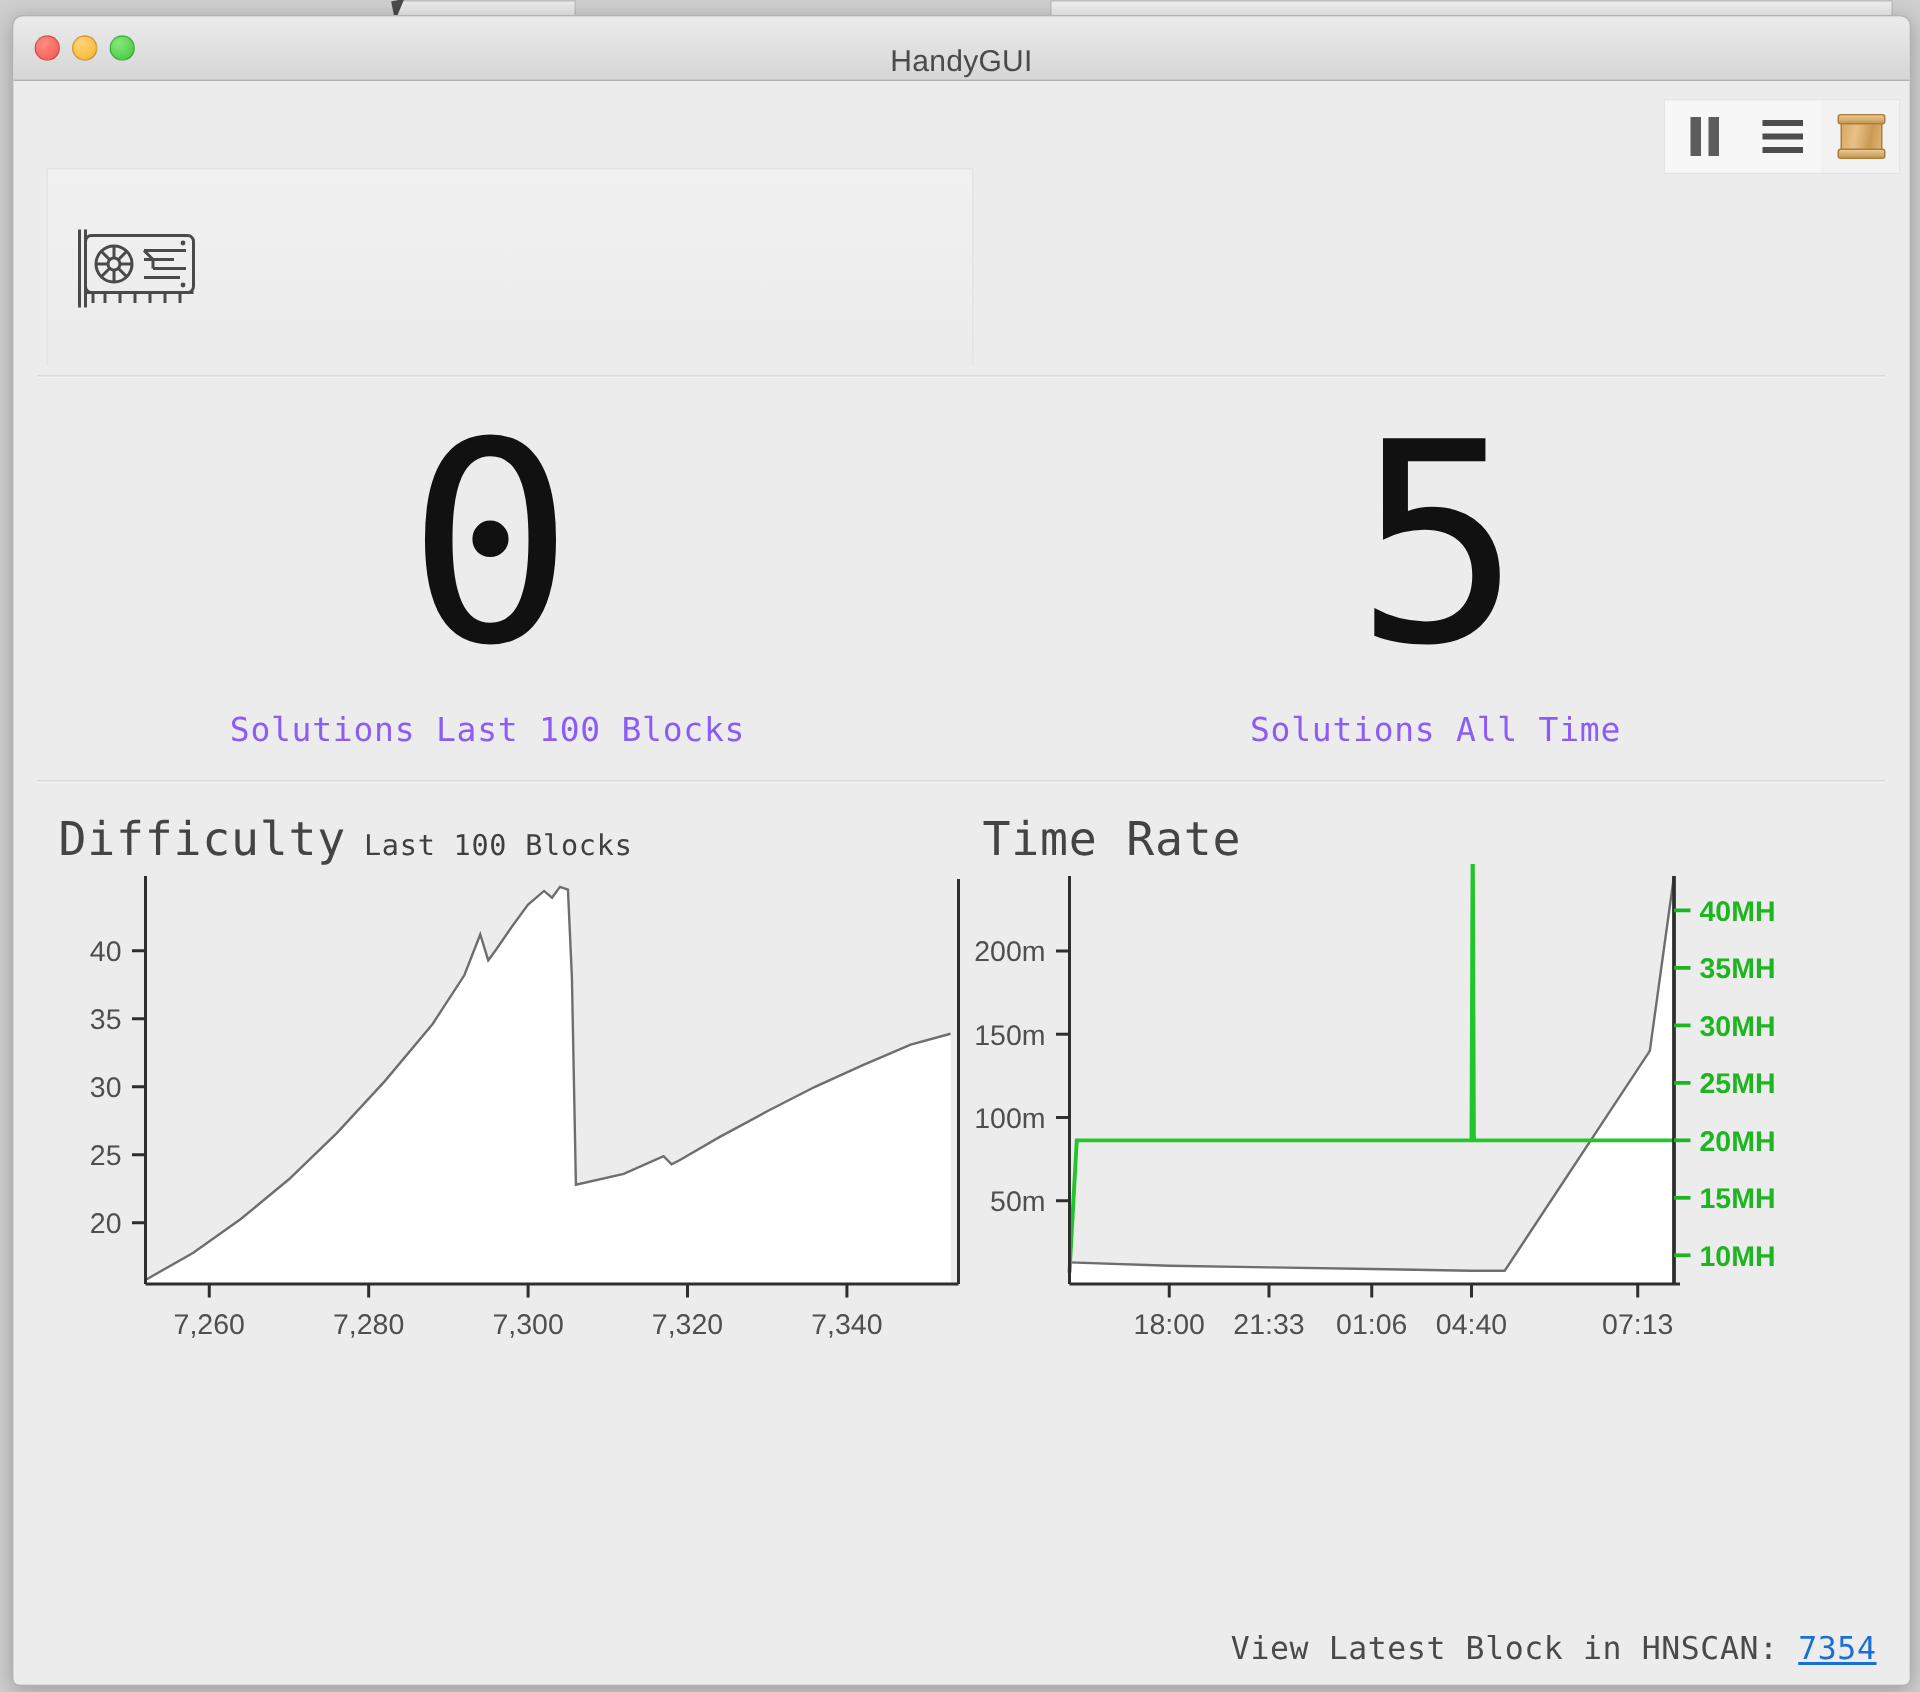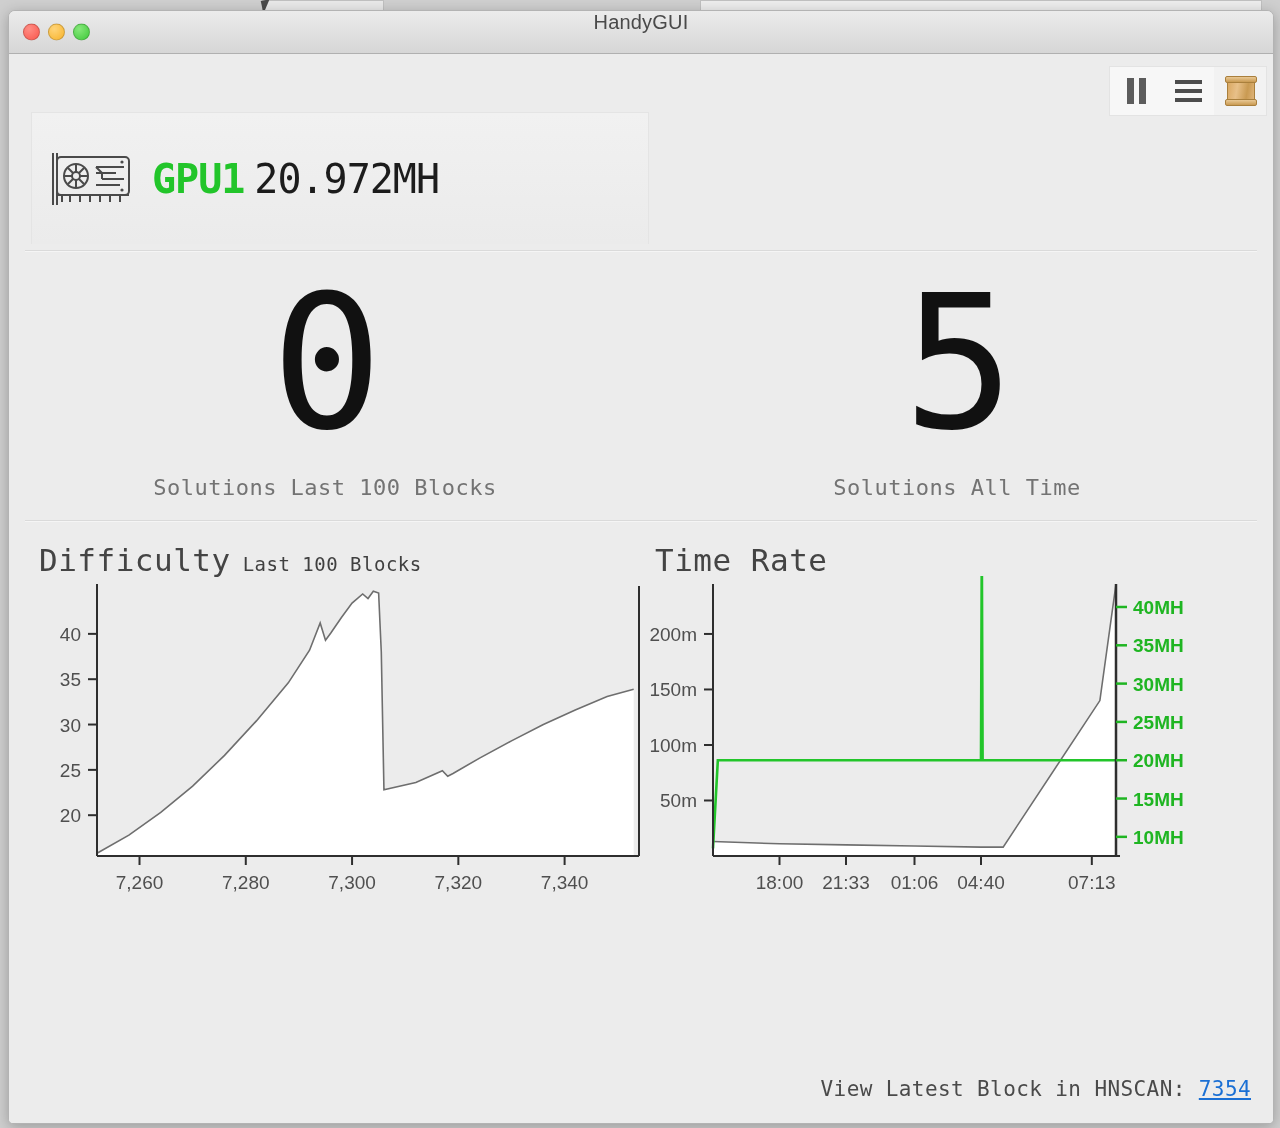--- a/index.html
+++ b/index.html
@@ -50,21 +50,21 @@
     flex-direction: column;
   }
 
   .titlebar {
     position: relative;
     height: 42px;
     flex: 0 0 42px;
     background: linear-gradient(#ebebeb, #d6d6d6);
     border-bottom: 1px solid #b0b0b0;
     display: flex;
-    align-items: flex-start;
+    align-items: flex-end;
   }
   .lights {
     position: absolute;
     left: 14px;
     top: 50%;
     transform: translateY(-50%);
     display: flex;
     gap: 8px;
   }
   .light {
@@ -197,21 +197,21 @@
     font-family: "DejaVu Sans Mono", monospace;
     font-size: 185px;
     line-height: 0.92;
     color: #111;
     letter-spacing: -4px;
   }
   .stat-label {
     margin-top: 26px;
     font-family: "DejaVu Sans Mono", monospace;
     font-size: 22px;
-    color: #737373;
+    color: #8b5cf6;
     letter-spacing: 0.5px;
   }
 
   
   .charts {
     position: absolute;
     left: 0; right: 0;
     top: 474px;
     height: 400px;
     display: flex;
@@ -244,21 +244,21 @@
     font-family: "Liberation Sans", sans-serif;
     font-size: 19px;
     fill: #4f4f4f;
   }
   .axis-text.green { fill: #1fb522; font-weight: bold; }
 
   
   .footer {
     position: absolute;
     right: 22px;
-    bottom: 22px;
+    bottom: 12px;
     font-family: "DejaVu Sans Mono", monospace;
     font-size: 21px;
     color: #4a4a4a;
     letter-spacing: 0.4px;
   }
   .footer a {
     color: #1a6fd4;
     text-decoration: underline;
   }
 </style>
@@ -316,23 +316,20 @@
           <circle cx="30" cy="27" r="4"></circle>
           <path d="M30 15 L30 23 M30 31 L30 39 M18 27 L26 27 M34 27 L42 27 M22 19 L27 24 M33 30 L38 35 M38 19 L33 24 M27 30 L22 35"></path>
           <path d="M50 18 L78 18 M50 24 L70 24 M56 30 L78 30 M50 36 L74 36"></path>
           <path d="M50 18 L56 24 L56 30"></path>
           <path d="M16 46 L16 53 M24 46 L24 53 M34 46 L34 53 M44 46 L44 53 M54 46 L54 53 M64 46 L64 53 M74 46 L74 53"></path>
           <path d="M11 46 L83 46"></path>
         </g>
         <circle cx="76" cy="13" r="1.6" fill="#4a4a4a"></circle>
         <circle cx="76" cy="41" r="1.6" fill="#4a4a4a"></circle>
       </svg>
-      <div class="gpu-text">
-        <span class="gpu-label">GPU1</span><span class="gpu-rate">20.972MH</span>
-      </div>
     </div>
 
     <div class="sep one"></div>
 
     <div class="stats">
       <div class="stat">
         <div class="stat-value">0</div>
         <div class="stat-label">Solutions Last 100 Blocks</div>
       </div>
       <div class="stat">

